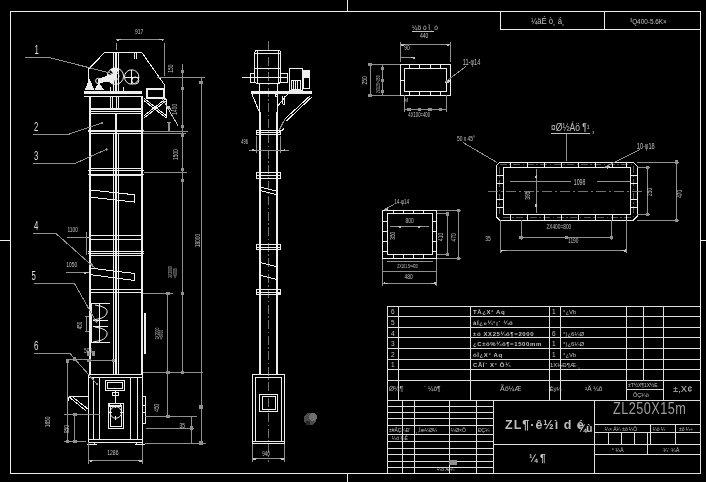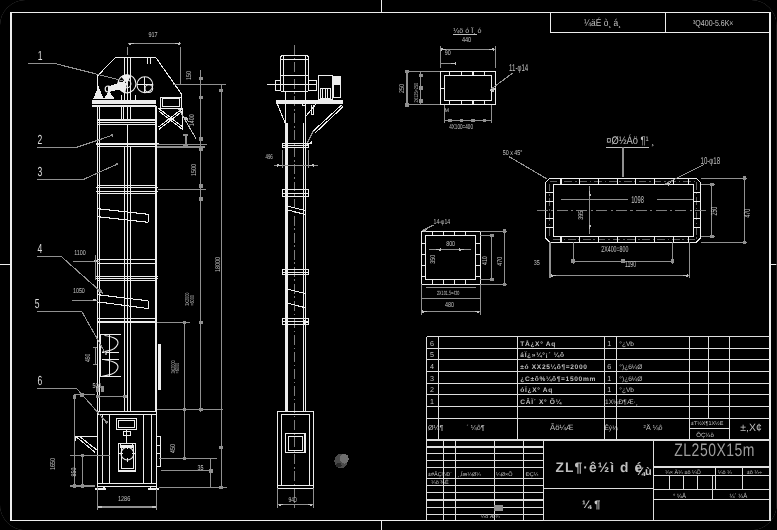--- a/index.html
+++ b/index.html
@@ -1,14 +1,14 @@
 <!DOCTYPE html>
 <html><head><meta charset="utf-8"><style>
 html,body{margin:0;padding:0;background:#000;}
-#sheet{position:relative;width:706px;height:482px;background:#737373;overflow:hidden;border-radius:23px;}
+#sheet{position:relative;width:706px;height:482px;background:#3b82f6;overflow:hidden;}
 text{font-family:"Liberation Sans",sans-serif;}
 </style></head><body>
 <div id="sheet">
 <svg width="706" height="482" viewBox="0 0 706 482" shape-rendering="crispEdges">
 
 <rect x="0" y="0" width="706" height="482" fill="#000" stroke="none"></rect>
 
 <rect x="10" y="11.5" width="690" height="461.5" fill="none" stroke="#ededed" stroke-width="1"></rect>
 
 <line x1="0" y1="240.5" x2="10" y2="240.5" stroke="#ededed" stroke-width="1"></line>

